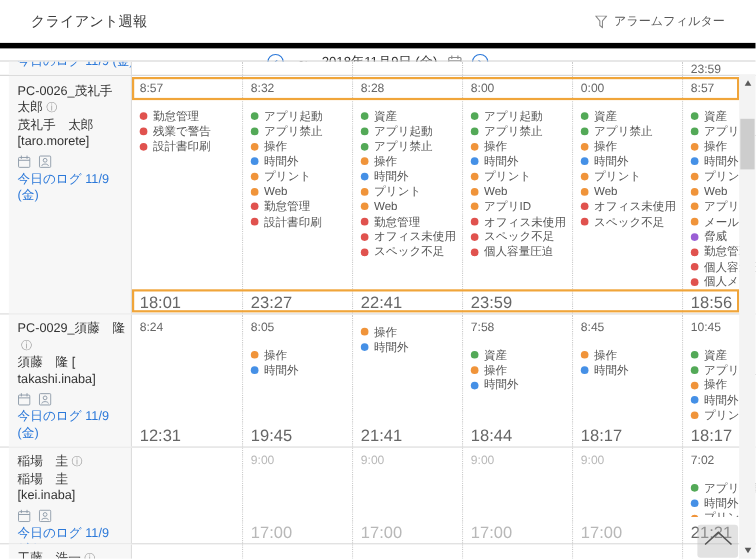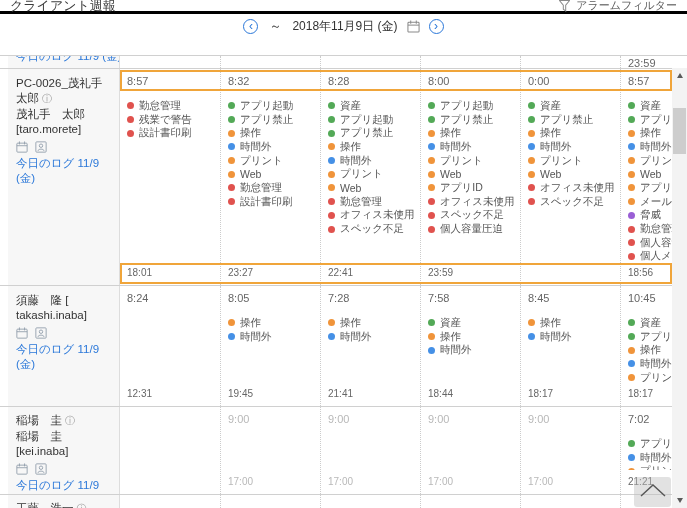--- a/index.html
+++ b/index.html
@@ -1,21 +1,21 @@
 <!DOCTYPE html>
 <html style="--accent: #2b78d9; --hl: #f0a53a;"><head>
 <meta charset="utf-8">
 <style>
   * { box-sizing: border-box; margin: 0; padding: 0; }
   html,body { width: 687px; height: 508px; overflow: hidden; background: #fff;
     font-family: "Liberation Sans", "DejaVu Sans", sans-serif; position: relative; }
 
   
-  .app-header { height: 14px; border-bottom: 3px solid #000000; display: flex;
-    align-items: center; justify-content: space-between; padding: 0 10px; }
+  .app-header { height: 44px; border-bottom: 5px solid #000000; display: flex;
+    align-items: center; justify-content: space-between; padding: 0 28px; }
   .app-title { font-size: 13px; color: #3c3c3c; }
   .filter-btn { display: flex; align-items: center; gap: 6px; font-size: 11px;
     color: #5a5a5a; cursor: pointer; }
 
   
   .date-nav { height: 25px; display: flex; align-items: center; justify-content: center;
     gap: 9px; font-size: 12px; color: #333; }
   .nav-circle { width: 15px; height: 15px; border: 1px solid var(--accent); border-radius: 50%;
     color: var(--accent); font-size: 12px; line-height: 12px; display: flex; align-items: center;
     justify-content: center; cursor: pointer; padding-bottom: 1px; }
@@ -46,21 +46,21 @@
   .log-link { color: var(--accent); text-decoration: none; cursor: pointer; display: block; }
 
   .day-cell { width: 100px; flex: none; display: flex; flex-direction: column; overflow: hidden; }
   .day-cell + .day-cell { border-left: 1px dotted #ccc; }
   .t-start { height: 21px; flex: none; padding: 6px 0 0 7px; font-size: 11px; color: #666; }
   .r-partial .t-start { padding-top: 1px; }
   .items { flex: 1 1 auto; overflow: hidden; padding: 9px 2px 0 7px; }
   .item { display: flex; align-items: center; height: 13.7px; font-size: 10.5px;
     color: #555; white-space: nowrap; cursor: pointer; }
   .dot { width: 7px; height: 7px; border-radius: 50%; margin-right: 5px; flex: none; }
-  .t-end { height: 24px; flex: none; padding: 6px 0 0 7px; font-size: 10px; color: #666; }
+  .t-end { height: 24px; flex: none; padding: 6px 0 0 7px; font-size: 15px; color: #666; }
   .muted { color: #b8b8b8; }
 
   
   .hl { position: absolute; left: 120px; right: 48px; height: 21px;
     border: 2px solid var(--hl); pointer-events: none; z-index: 3; }
   .hl-top { top: 1px; }
   .hl-bottom { bottom: 1px; }
 
   
   .scrollbar { position: absolute; top: 68px; right: 0; bottom: 0; width: 15px;
@@ -383,20 +383,21 @@
           <div class="item">
             <span class="dot" style="background: rgb(224, 82, 78);"></span>
             <span class="item-label">個人メール</span>
           </div>
         </div>
         <div class="t-end">18:56</div>
       </div>
     </div>
     <div class="person-row r1">
       <div class="label-cell">
+        <div class="pc-line"><span>PC-0029_須藤　隆</span><span class="info">ⓘ</span></div>
         <div class="user-line">須藤　隆 [ takashi.inaba]</div>
         <div class="icons">
           <span class="mini-icon">
             <svg width="12" height="12" viewBox="0 0 14 14">
               <rect x="1" y="2.5" width="12" height="10.5" rx="1" fill="none" stroke="currentColor"></rect>
               <line x1="4" y1="0.5" x2="4" y2="4" stroke="currentColor"></line>
               <line x1="10" y1="0.5" x2="10" y2="4" stroke="currentColor"></line>
               <line x1="1" y1="5.5" x2="13" y2="5.5" stroke="currentColor"></line>
             </svg>
           </span>
@@ -423,21 +424,20 @@
             <span class="item-label">操作</span>
           </div>
           <div class="item">
             <span class="dot" style="background: rgb(69, 144, 230);"></span>
             <span class="item-label">時間外</span>
           </div>
         </div>
         <div class="t-end">19:45</div>
       </div>
       <div class="day-cell">
-        <div class="t-start">7:28</div>
         <div class="items">
           <div class="item">
             <span class="dot" style="background: rgb(240, 148, 58);"></span>
             <span class="item-label">操作</span>
           </div>
           <div class="item">
             <span class="dot" style="background: rgb(69, 144, 230);"></span>
             <span class="item-label">時間外</span>
           </div>
         </div>

